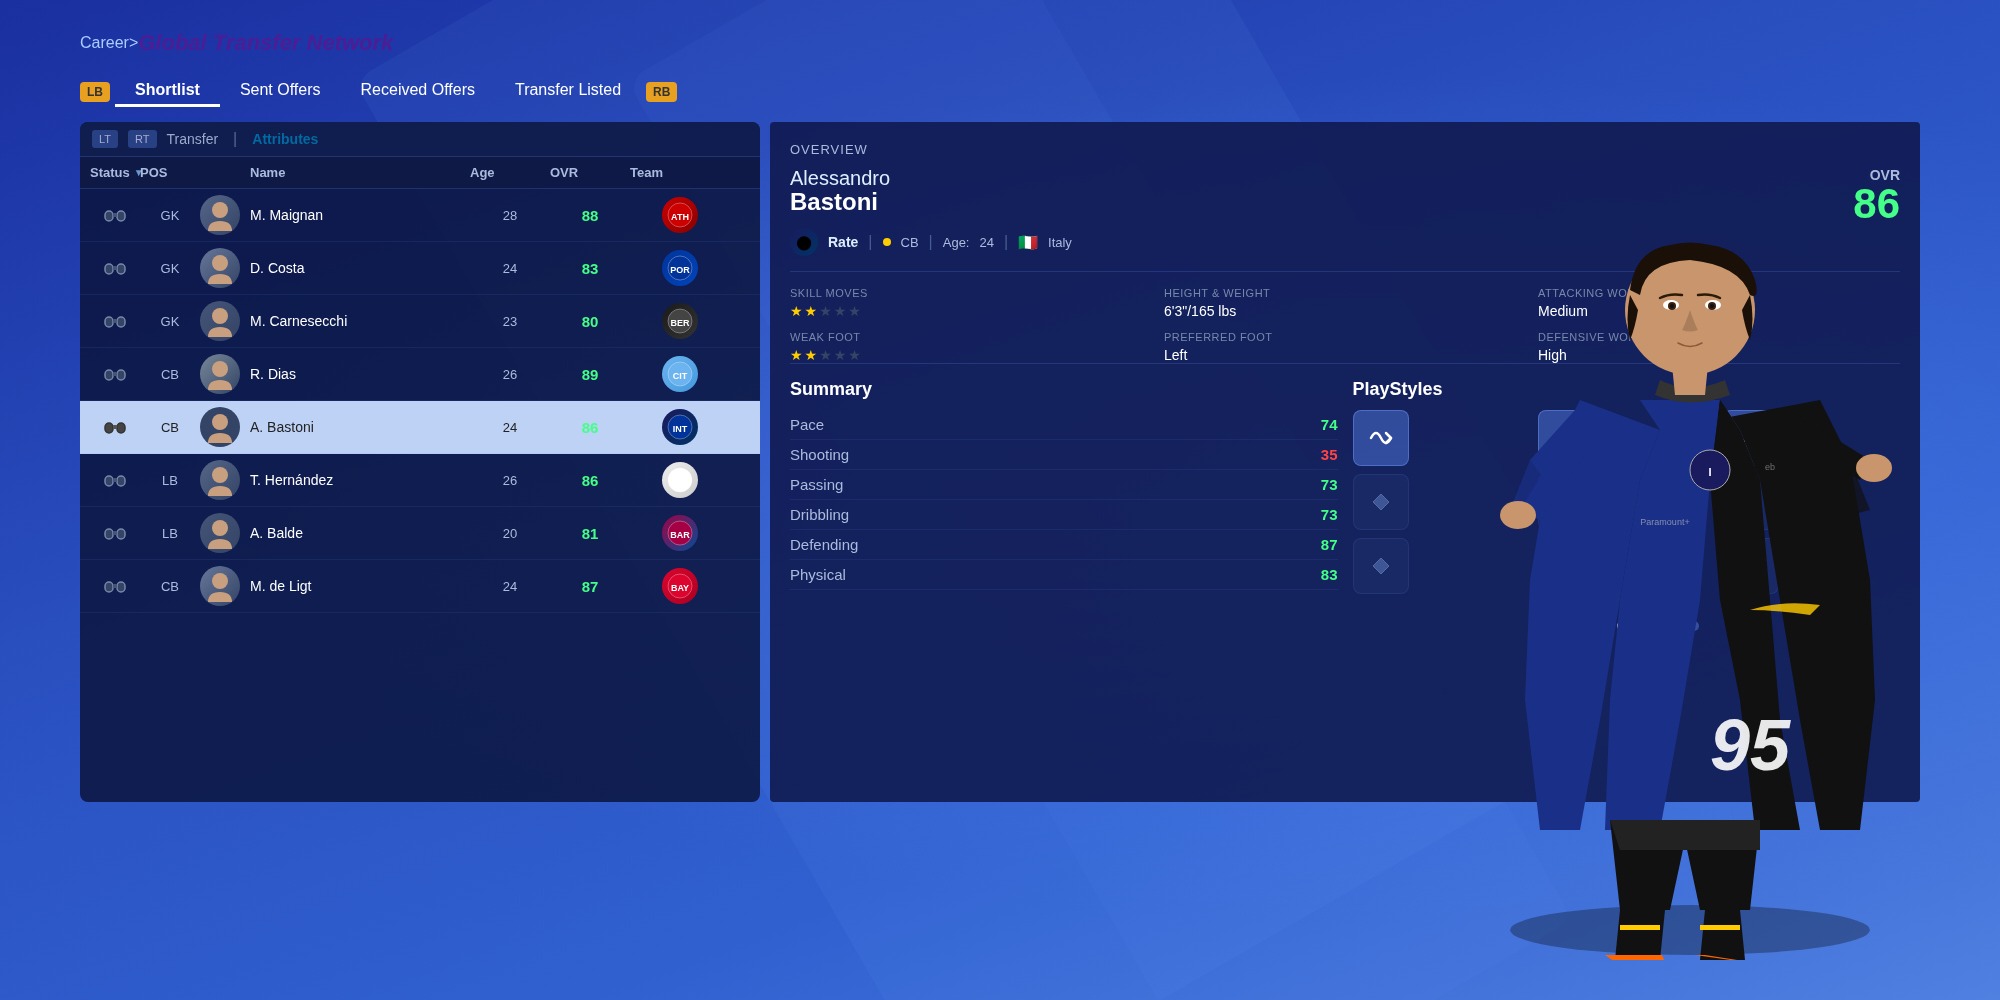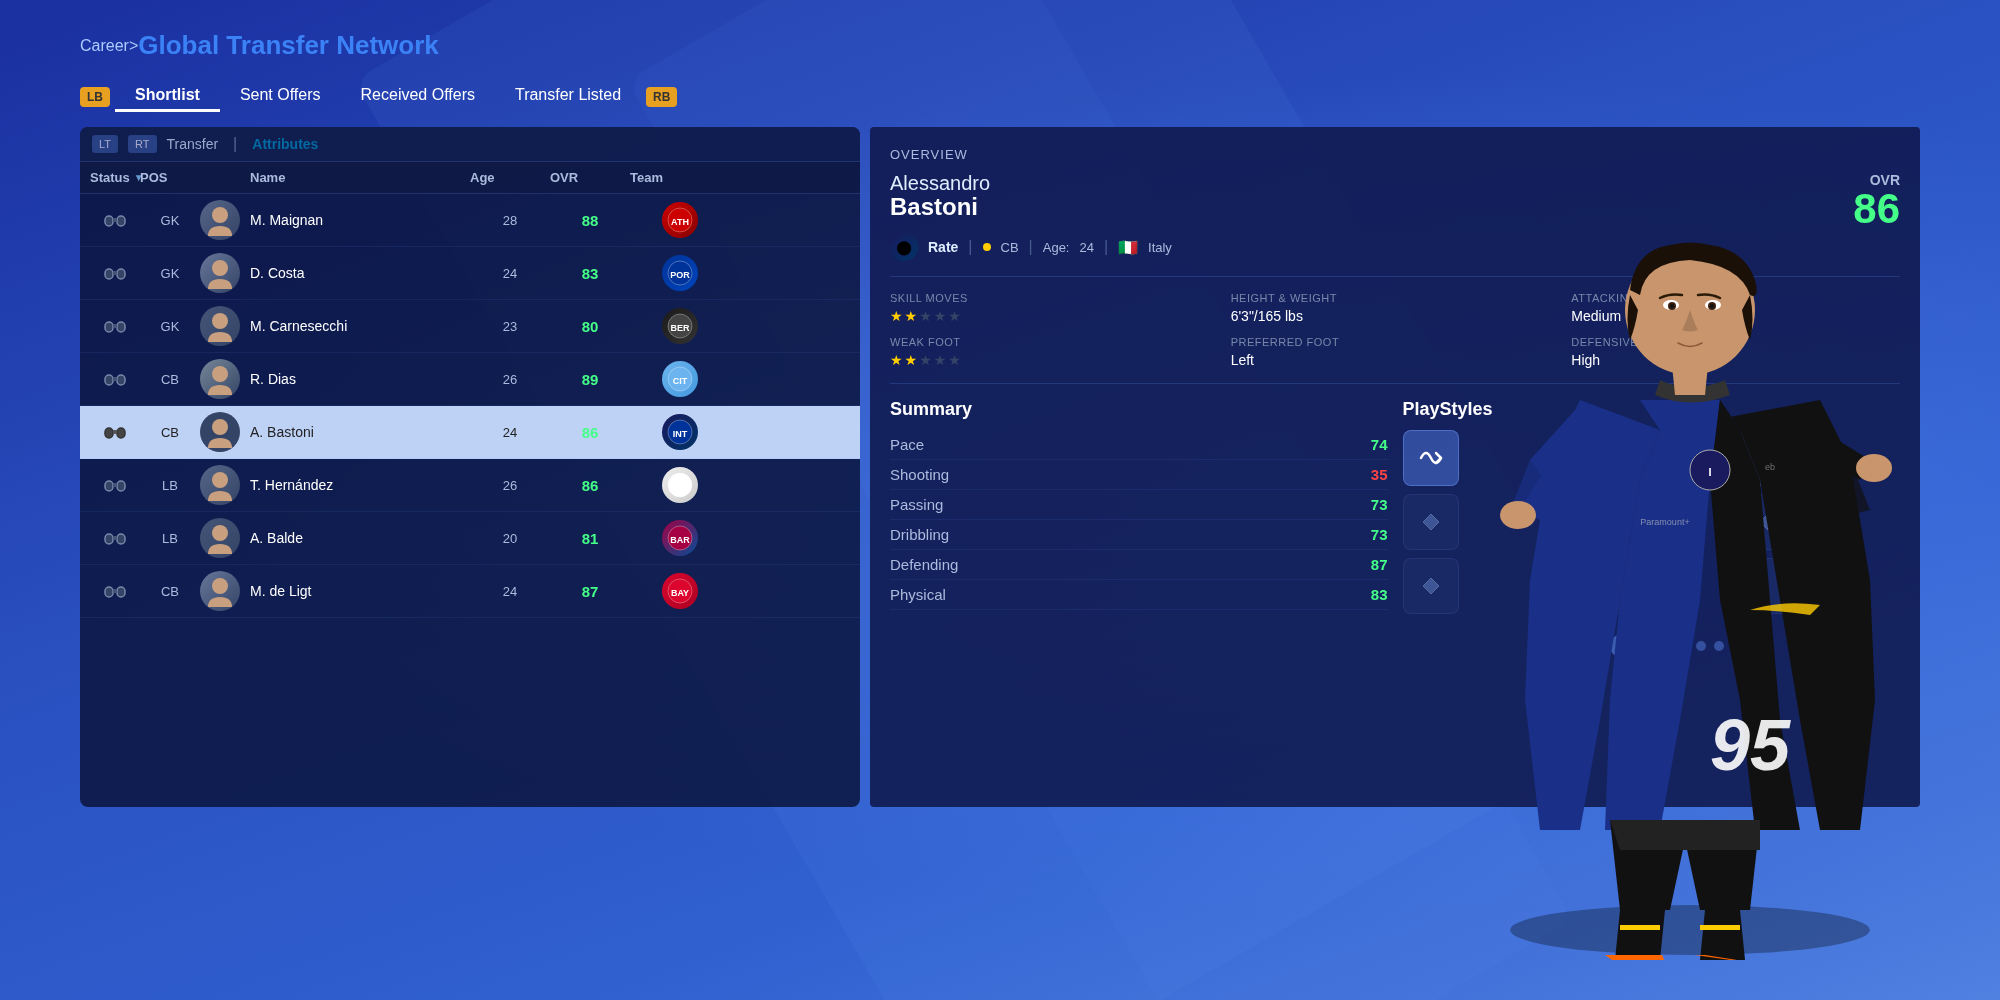--- a/index.html
+++ b/index.html
@@ -55,23 +55,24 @@
       color: #aaccff;
       font-size: 16px;
     }
     .breadcrumb .career {
       color: #aaccff;
     }
     .breadcrumb .separator {
       color: #aaccff;
     }
     .breadcrumb .current {
-      color: #3b82f6;
-      font-weight: bold;
-      font-size: 26px;
+      color: #4c1d95;
+      font-weight: bold;
+      font-size: 22px;
+      font-style: italic;
     }
     .nav-tabs {
       display: flex;
       align-items: center;
       gap: 0;
       margin-bottom: 15px;
     }
     .nav-badge {
       background: #e8a020;
       color: #333;
@@ -96,21 +97,21 @@
     .nav-tab.active {
       border-bottom: 3px solid white;
       font-weight: bold;
     }
     .content-area {
       display: flex;
       gap: 10px;
       height: 680px;
     }
     .player-list-panel {
-      width: 780px;
+      width: 680px;
       background: rgba(10, 20, 60, 0.85);
       border-radius: 8px;
       overflow: hidden;
       flex-shrink: 0;
     }
     .panel-tabs {
       display: flex;
       align-items: center;
       background: rgba(15, 30, 80, 0.9);
       padding: 8px 12px;
@@ -323,21 +324,20 @@
     }
     .country-name {
       color: #aabbdd;
       font-size: 13px;
     }
     .attributes-grid {
       display: grid;
       grid-template-columns: 1fr 1fr 1fr;
       gap: 12px;
       margin-bottom: 15px;
-      padding-bottom: 15px;
       border-bottom: 1px solid rgba(100,150,255,0.2);
     }
     .attr-group label {
       color: #7788aa;
       font-size: 11px;
       text-transform: uppercase;
       letter-spacing: 0.5px;
       display: block;
       margin-bottom: 4px;
     }

